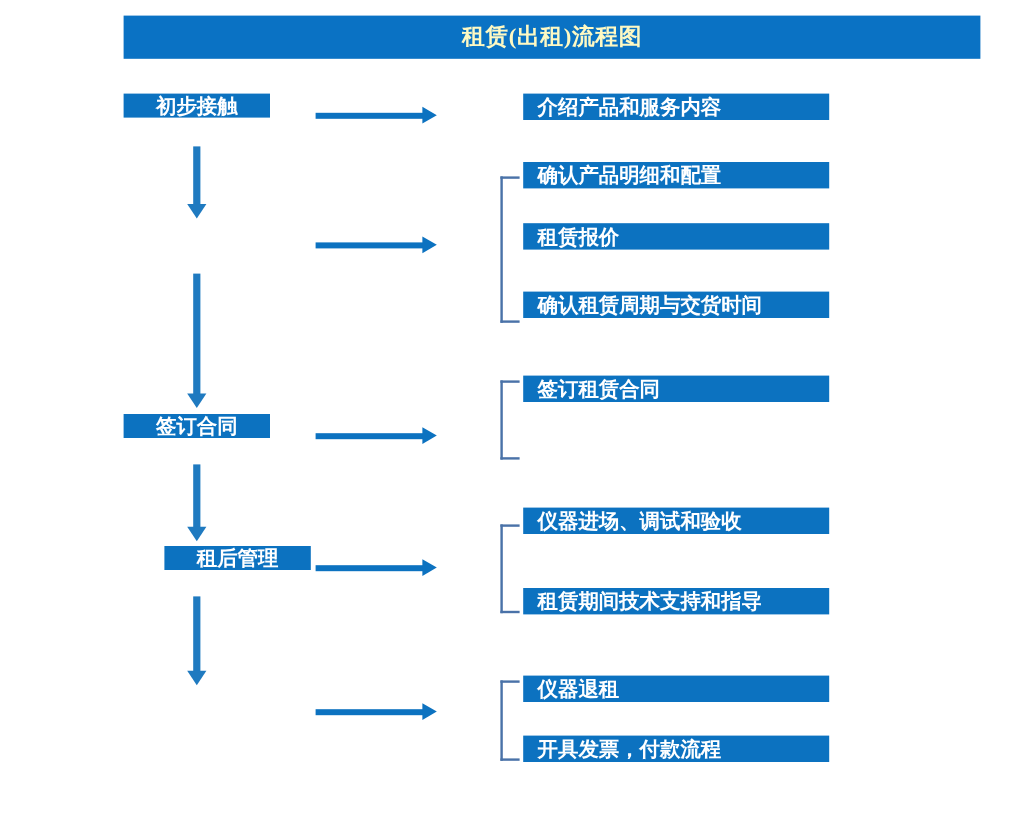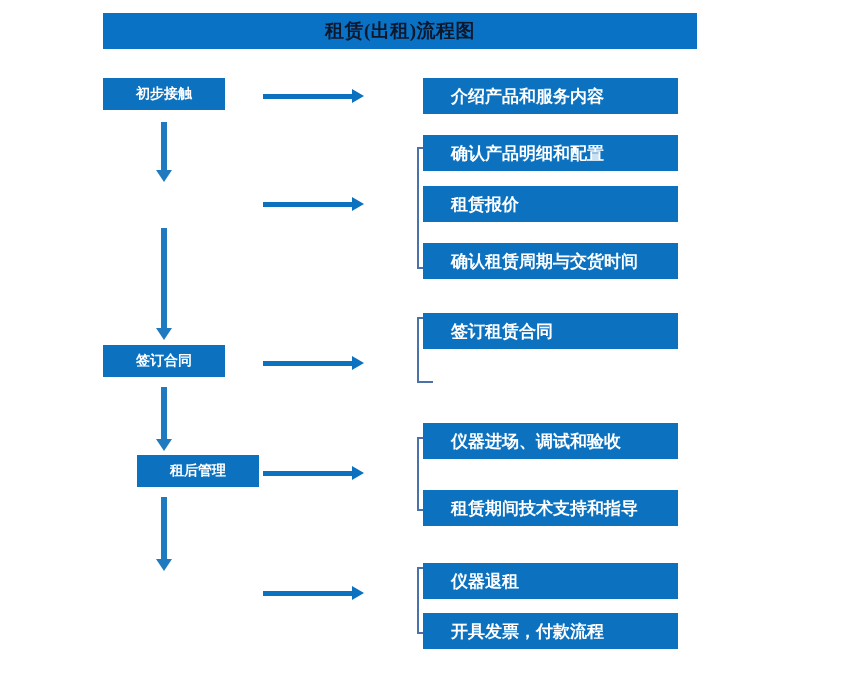--- a/index.html
+++ b/index.html
@@ -19,24 +19,24 @@
     position: relative;
     width: 844px;
     height: 688px;
   }
 
   
   .title-bar {
     position: absolute;
     left: 103px;
     top: 13px;
-    width: 594px;
+    width: 714px;
     height: 36px;
     background: #0A72C4;
-    color: #0f172a;
+    color: #fef9c3;
     display: flex;
     align-items: center;
     justify-content: center;
     font-size: 19px;
     font-weight: bold;
     letter-spacing: 0.5px;
   }
 
   
   .box {
@@ -45,30 +45,30 @@
     color: #ffffff;
     display: flex;
     align-items: center;
     font-weight: bold;
     font-size: 17px;
     box-sizing: border-box;
   }
   .box.stage {
     left: 103px;
     width: 122px;
-    height: 32px;
+    height: 20px;
     justify-content: center;
-    font-size: 14px;
+    font-size: 17px;
   }
   .box.detail {
-    left: 423px;
+    left: 436px;
     width: 255px;
-    height: 36px;
+    height: 22px;
     justify-content: flex-start;
-    padding-left: 28px;
+    padding-left: 12px;
     font-size: 17px;
   }
 
   
   .h-arrow {
     position: absolute;
     height: 14px;
     pointer-events: none;
   }
   .h-arrow .shaft {

